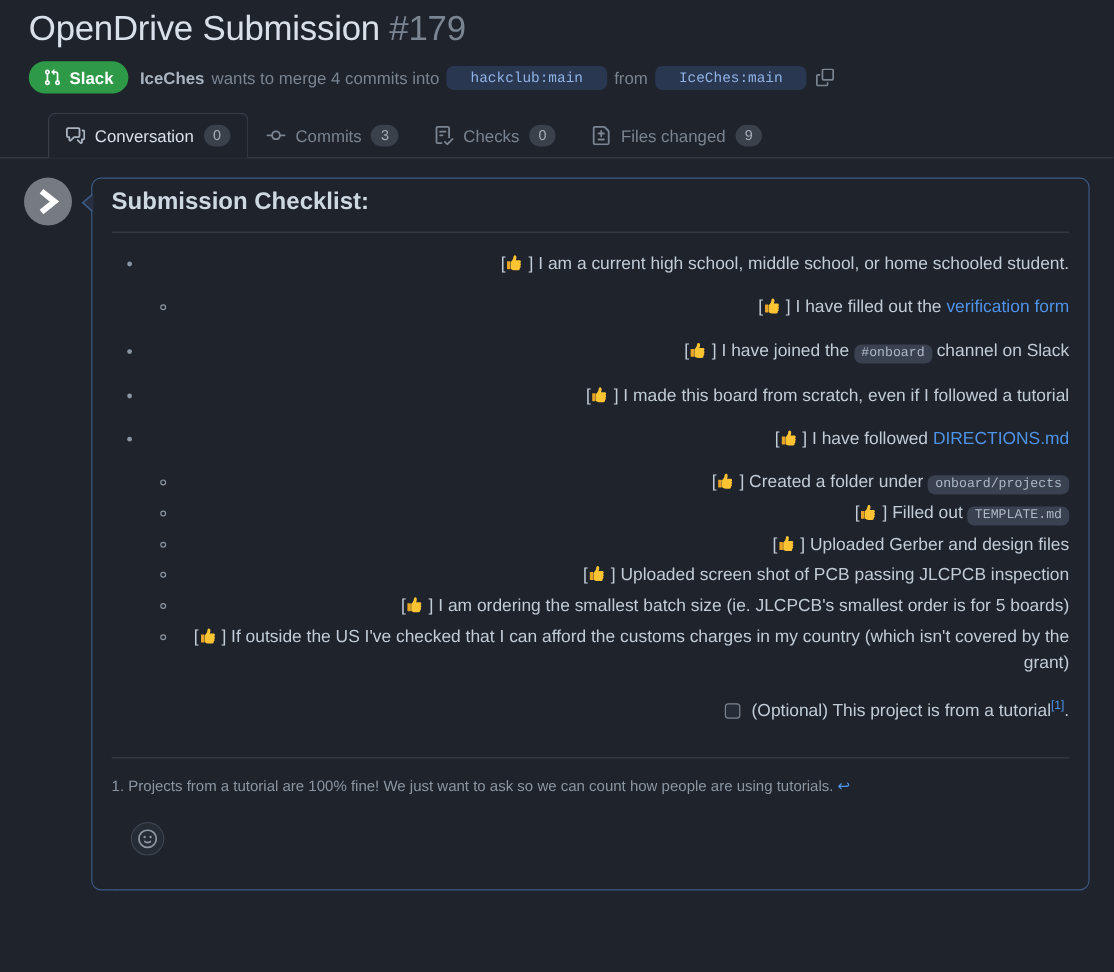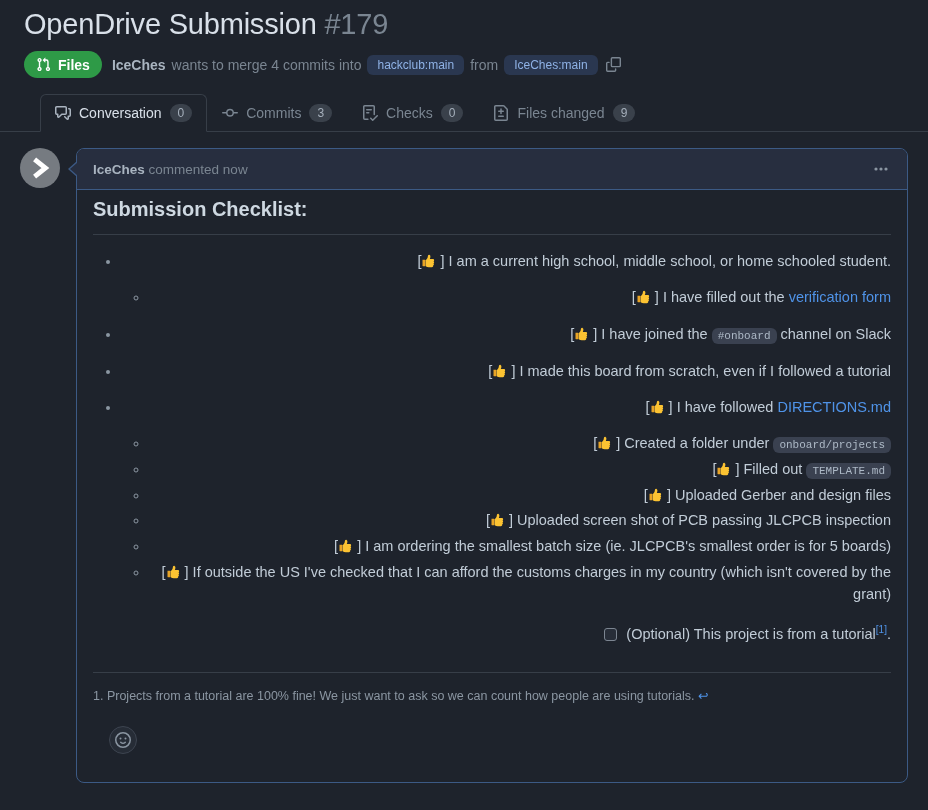--- a/index.html
+++ b/index.html
@@ -20,22 +20,22 @@
   .pr-title .pr-number{color:var(--muted);font-weight:400;}
   .merge-row{display:flex;align-items:center;gap:10px;margin-top:9px;font-size:14px;color:var(--muted);}
   .state-badge{
     display:inline-flex;align-items:center;gap:7px;background:var(--green);color:#fff;
     font-size:14px;font-weight:700;padding:6px 12px;border-radius:999px;line-height:1;
   }
   .state-badge svg{fill:#fff;}
   .merge-desc{display:flex;align-items:center;gap:6px;flex-wrap:wrap;}
   .merge-author{color:#a9b4c0;font-weight:700;}
   .ref-pill{
-    font-family:Liberation Sans, sans-serif;font-size:12px;
-    background:var(--ref-bg);color:var(--ref-text);padding:3px 10px;border-radius:6px;line-height:1.2;
+    font-family:Liberation Mono, monospace;font-size:12px;
+    background:var(--ref-bg);color:var(--ref-text);padding:3px 20px;border-radius:6px;line-height:1.2;
   }
   .copy-btn{background:none;border:none;padding:2px;cursor:pointer;display:inline-flex;}
   .copy-btn svg{fill:var(--muted);}
   
   .tabbar{margin-top:16px;padding:0 40px;border-bottom:1px solid var(--panel-border);display:flex;align-items:flex-end;}
   .tab{
     display:flex;align-items:center;gap:8px;padding:9px 14px;font-size:14px;color:var(--muted);
     border:1px solid transparent;border-radius:6px 6px 0 0;margin-bottom:-1px;cursor:pointer;white-space:nowrap;
   }
   .tab svg{fill:var(--muted);flex:none;}
@@ -112,21 +112,21 @@
 </head>
 <body>
 
 <div class="top">
   <div class="pr-title"><span>OpenDrive Submission</span> <span class="pr-number">#179</span></div>
   <div class="merge-row">
     <span class="state-badge">
       <span class="emoji"><svg width="15" height="15" viewBox="0 0 16 16">
             <path d="M1.5 3.25a2.25 2.25 0 1 1 3 2.122v5.256a2.251 2.251 0 1 1-1.5 0V5.372A2.25 2.25 0 0 1 1.5 3.25Zm5.677-.177L9.573.677A.25.25 0 0 1 10 .854V2.5h1A2.5 2.5 0 0 1 13.5 5v5.628a2.251 2.251 0 1 1-1.5 0V5a1 1 0 0 0-1-1h-1v1.646a.25.25 0 0 1-.427.177L7.177 3.427a.25.25 0 0 1 0-.354ZM3.75 2.5a.75.75 0 1 0 0 1.5.75.75 0 0 0 0-1.5Zm0 9.5a.75.75 0 1 0 0 1.5.75.75 0 0 0 0-1.5Zm8.25.75a.75.75 0 1 0 1.5 0 .75.75 0 0 0-1.5 0Z"></path>
           </svg></span>
-      <span>Files</span>
+      <span>Slack</span>
     </span>
     <span class="merge-desc">
       <span class="merge-author">IceChes</span>
       <span>wants to merge 4 commits into</span>
       <span class="ref-pill">hackclub:main</span>
       <span>from</span>
       <span class="ref-pill">IceChes:main</span>
       <button class="copy-btn">
           <svg width="15" height="15" viewBox="0 0 16 16">
             <path d="M0 6.75C0 5.784.784 5 1.75 5h1.5a.75.75 0 0 1 0 1.5h-1.5a.25.25 0 0 0-.25.25v7.5c0 .138.112.25.25.25h7.5a.25.25 0 0 0 .25-.25v-1.5a.75.75 0 0 1 1.5 0v1.5A1.75 1.75 0 0 1 9.25 16h-7.5A1.75 1.75 0 0 1 0 14.25Zm5-5C5 .784 5.784 0 6.75 0h7.5C15.216 0 16 .784 16 1.75v7.5A1.75 1.75 0 0 1 14.25 11h-7.5A1.75 1.75 0 0 1 5 9.25Zm1.75-.25a.25.25 0 0 0-.25.25v7.5c0 .138.112.25.25.25h7.5a.25.25 0 0 0 .25-.25v-7.5a.25.25 0 0 0-.25-.25Z"></path>
@@ -168,34 +168,20 @@
 </div>
 
 <div class="conversation">
   <div class="timeline"></div>
   <div class="avatar">
     <span class="emoji"><svg width="26" height="26" viewBox="0 0 24 24">
           <polyline points="7,4 17,12 7,20" fill="none" stroke="#ffffff" stroke-width="4.5"></polyline>
         </svg></span>
   </div>
   <div class="comment-box">
-    <div class="comment-header">
-      <span>
-        <span class="comment-author">IceChes</span>
-        <span>commented</span>
-        <span>now</span>
-      </span>
-      <button class="kebab-btn">
-          <svg width="16" height="16" viewBox="0 0 16 16">
-            <circle cx="3" cy="8" r="1.6"></circle>
-            <circle cx="8" cy="8" r="1.6"></circle>
-            <circle cx="13" cy="8" r="1.6"></circle>
-          </svg>
-        </button>
-    </div>
     <div class="comment-body">
       <h2>Submission Checklist:</h2>
       <div id="checklist">
           <ul class="loose">
             <li>[<span class="emoji"><svg width="15" height="15" viewBox="0 0 16 16">
                   <path fill="#e8a426" d="M1.6 7.2h2.6c.3 0 .5.2.5.5v6c0 .3-.2.5-.5.5H2.1c-.3 0-.5-.2-.5-.5V7.2Z"></path>
                   <path fill="#fcc332" d="M5 7.6c1.1-.9 1.9-2.1 2.2-3.4.1-.6.1-1.3.4-1.8.3-.5 1-.7 1.5-.4.5.2.8.8.9 1.4.1 1-.2 2-.6 2.9h3.3c.7 0 1.3.6 1.3 1.3 0 .5-.3 1-.7 1.2.4.2.7.7.7 1.2s-.3.9-.7 1.1c.3.2.5.6.5 1 0 .5-.4 1-.9 1.2.1.2.1.4.1.6 0 .7-.6 1.3-1.3 1.3H8.3c-1.2 0-2.4-.4-3.3-1.2V7.6Z"></path>
                 </svg></span> ] I am a current high school, middle school, or home schooled student.<ul class="loose">
                 <li>[<span class="emoji"><svg width="15" height="15" viewBox="0 0 16 16">
                       <path fill="#e8a426" d="M1.6 7.2h2.6c.3 0 .5.2.5.5v6c0 .3-.2.5-.5.5H2.1c-.3 0-.5-.2-.5-.5V7.2Z"></path>

